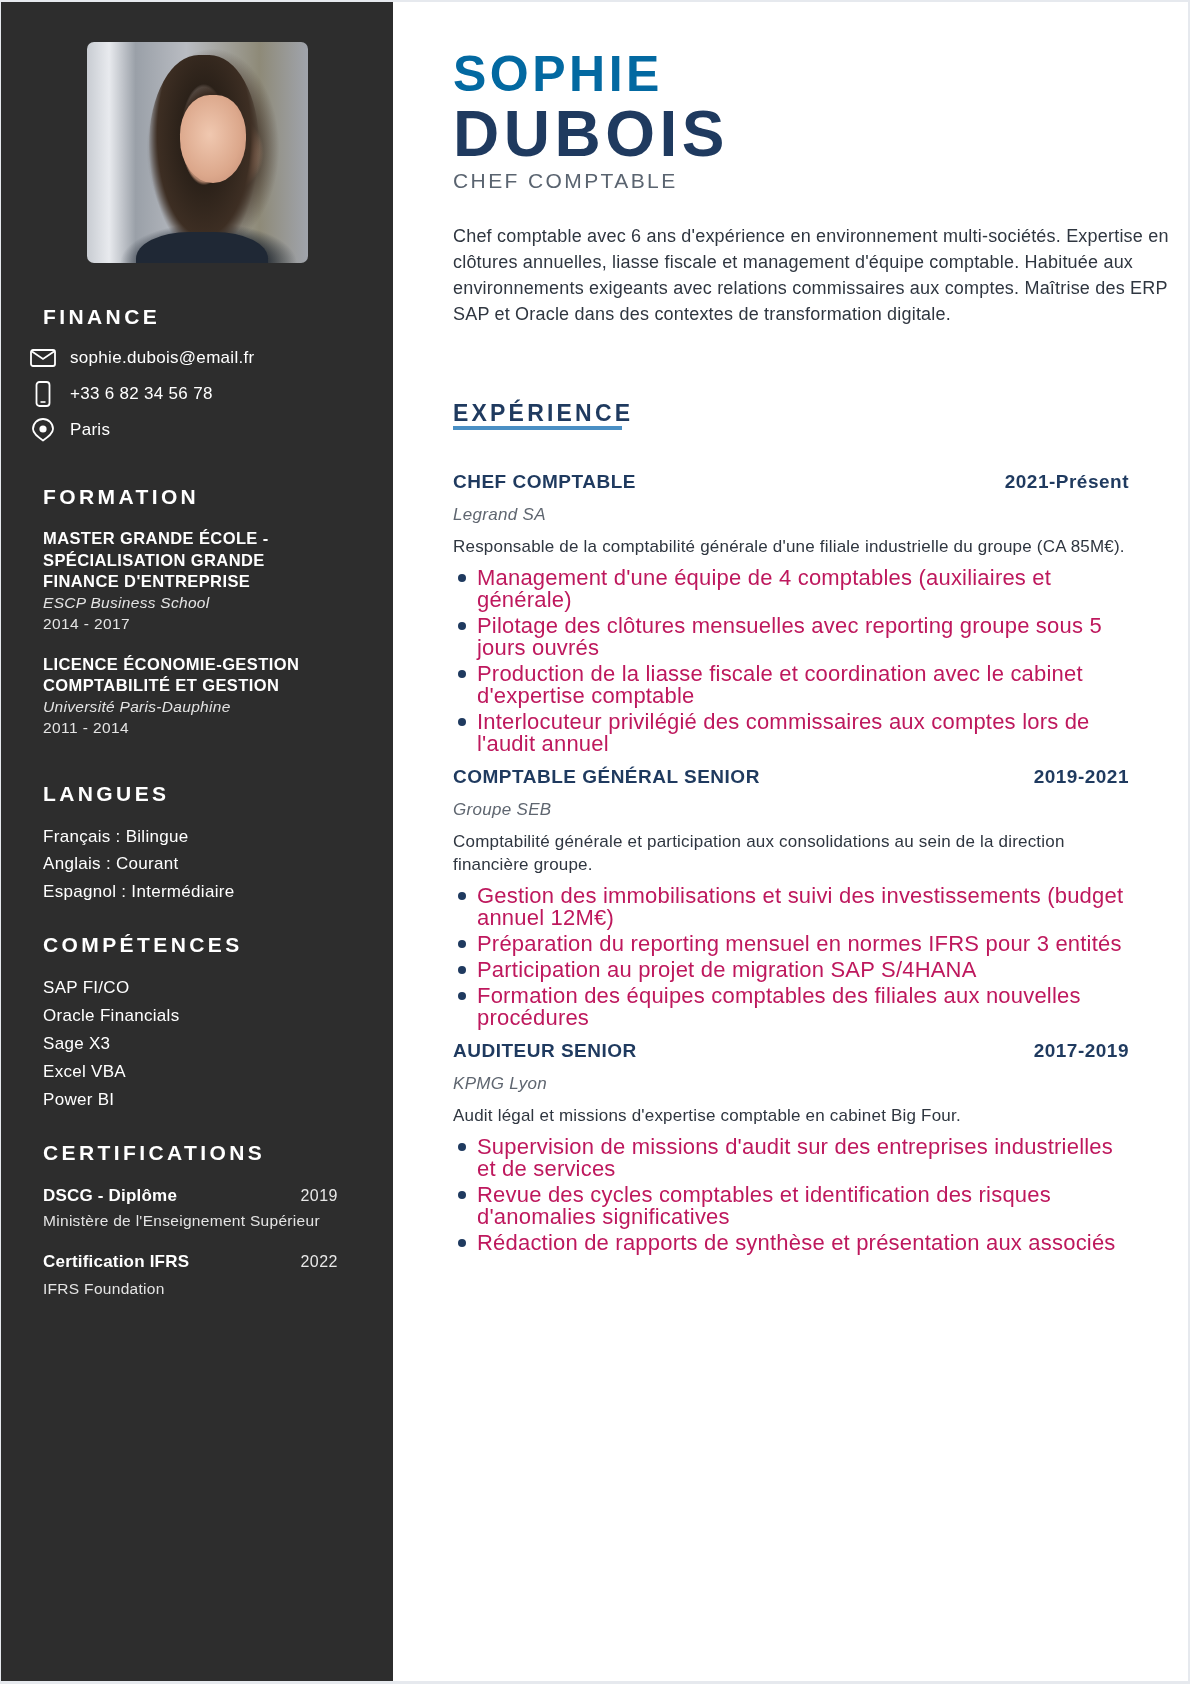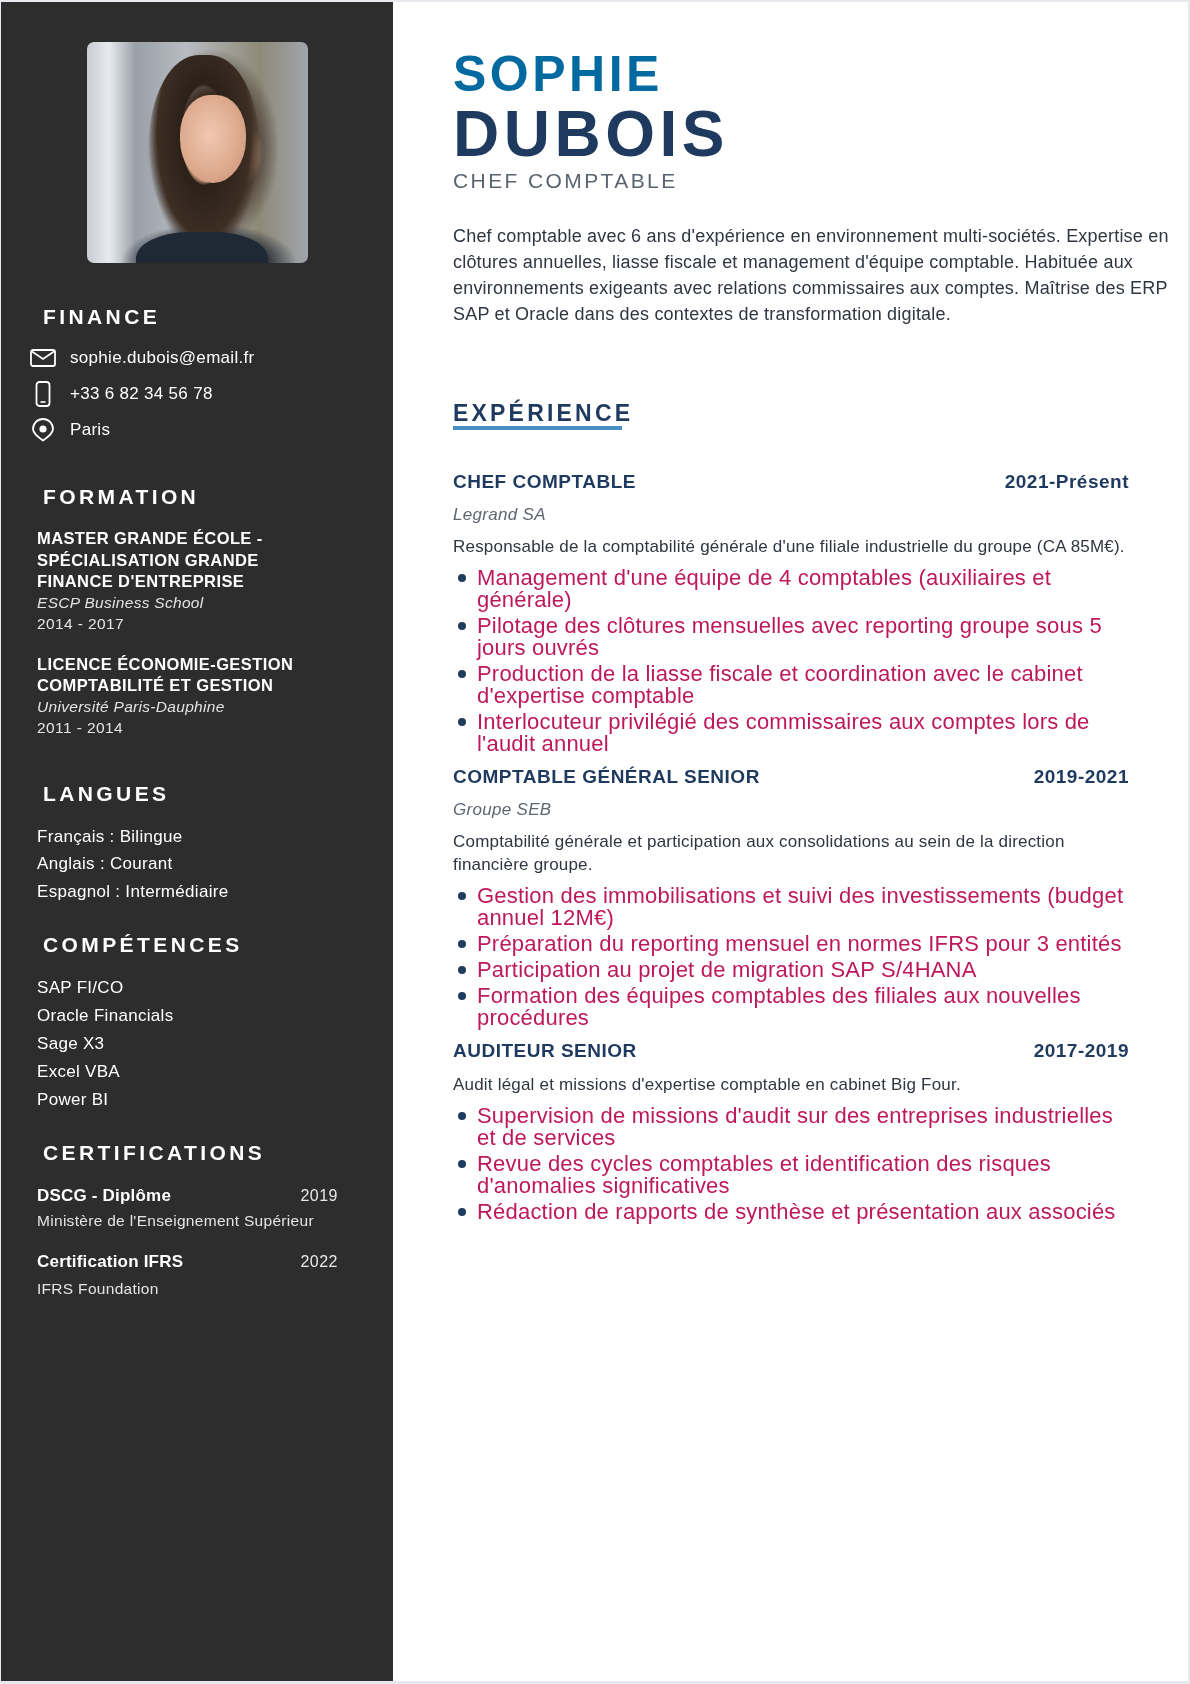--- a/index.html
+++ b/index.html
@@ -38,21 +38,21 @@
   }
   .s-heading {
     position: absolute; left: 42px; font-size: 21px; font-weight: 700;
     letter-spacing: 3.4px; color: #ffffff; line-height: 1;
   }
   .contact-row {
     position: absolute; left: 28px; height: 26px; display: flex; align-items: center;
   }
   .contact-row .ic { width: 28px; height: 26px; display: flex; align-items: center; justify-content: center; }
   .contact-row .txt { margin-left: 13px; font-size: 17px; color: #ffffff; letter-spacing: 0.3px; }
-  .s-line { position: absolute; left: 36px; color: #ffffff; line-height: 1; }
+  .s-line { position: absolute; left: 42px; color: #ffffff; line-height: 1; }
   .deg { font-size: 16.5px; font-weight: 700; letter-spacing: 0.4px; }
   .school { font-size: 15.5px; font-style: italic; color: #e4e4e4; letter-spacing: 0.3px; }
   .years { font-size: 15.5px; color: #e4e4e4; letter-spacing: 0.4px; }
   .plain { font-size: 17px; color: #ffffff; letter-spacing: 0.3px; }
   .cert-name { font-size: 17px; font-weight: 700; letter-spacing: 0.2px; }
   .cert-year { position: absolute; right: 55px; font-size: 16px; color: #e8e8e8; letter-spacing: 0.5px; line-height: 1; }
   .cert-org { font-size: 15.5px; color: #e4e4e4; letter-spacing: 0.3px; }
 
   .main { position: absolute; left: 452px; top: 0; width: 720px; height: 100%; color: #2f3640; }
   .first-name { position: absolute; left: 0; top: 47px; font-size: 50px; letter-spacing: 3.5px; color: #0369a1; line-height: 1; font-weight: 700; }
@@ -188,20 +188,21 @@
         <li><span class="dot"></span><span>Participation au projet de migration SAP S/4HANA</span></li>
         <li><span class="dot"></span><span>Formation des équipes comptables des filiales aux nouvelles procédures</span></li>
       </ul>
     </section>
 
     <section class="job" style="top:1039px">
       <div class="job-head">
         <span class="job-role">AUDITEUR SENIOR</span>
         <span class="job-date">2017-2019</span>
       </div>
+      <div class="job-company">KPMG Lyon</div>
       <div class="job-desc">Audit légal et missions d'expertise comptable en cabinet Big Four.</div>
       <ul class="bullets">
         <li><span class="dot"></span><span>Supervision de missions d'audit sur des entreprises industrielles et de services</span></li>
         <li><span class="dot"></span><span>Revue des cycles comptables et identification des risques d'anomalies significatives</span></li>
         <li><span class="dot"></span><span>Rédaction de rapports de synthèse et présentation aux associés</span></li>
       </ul>
     </section>
   </main>
 </div>
 

